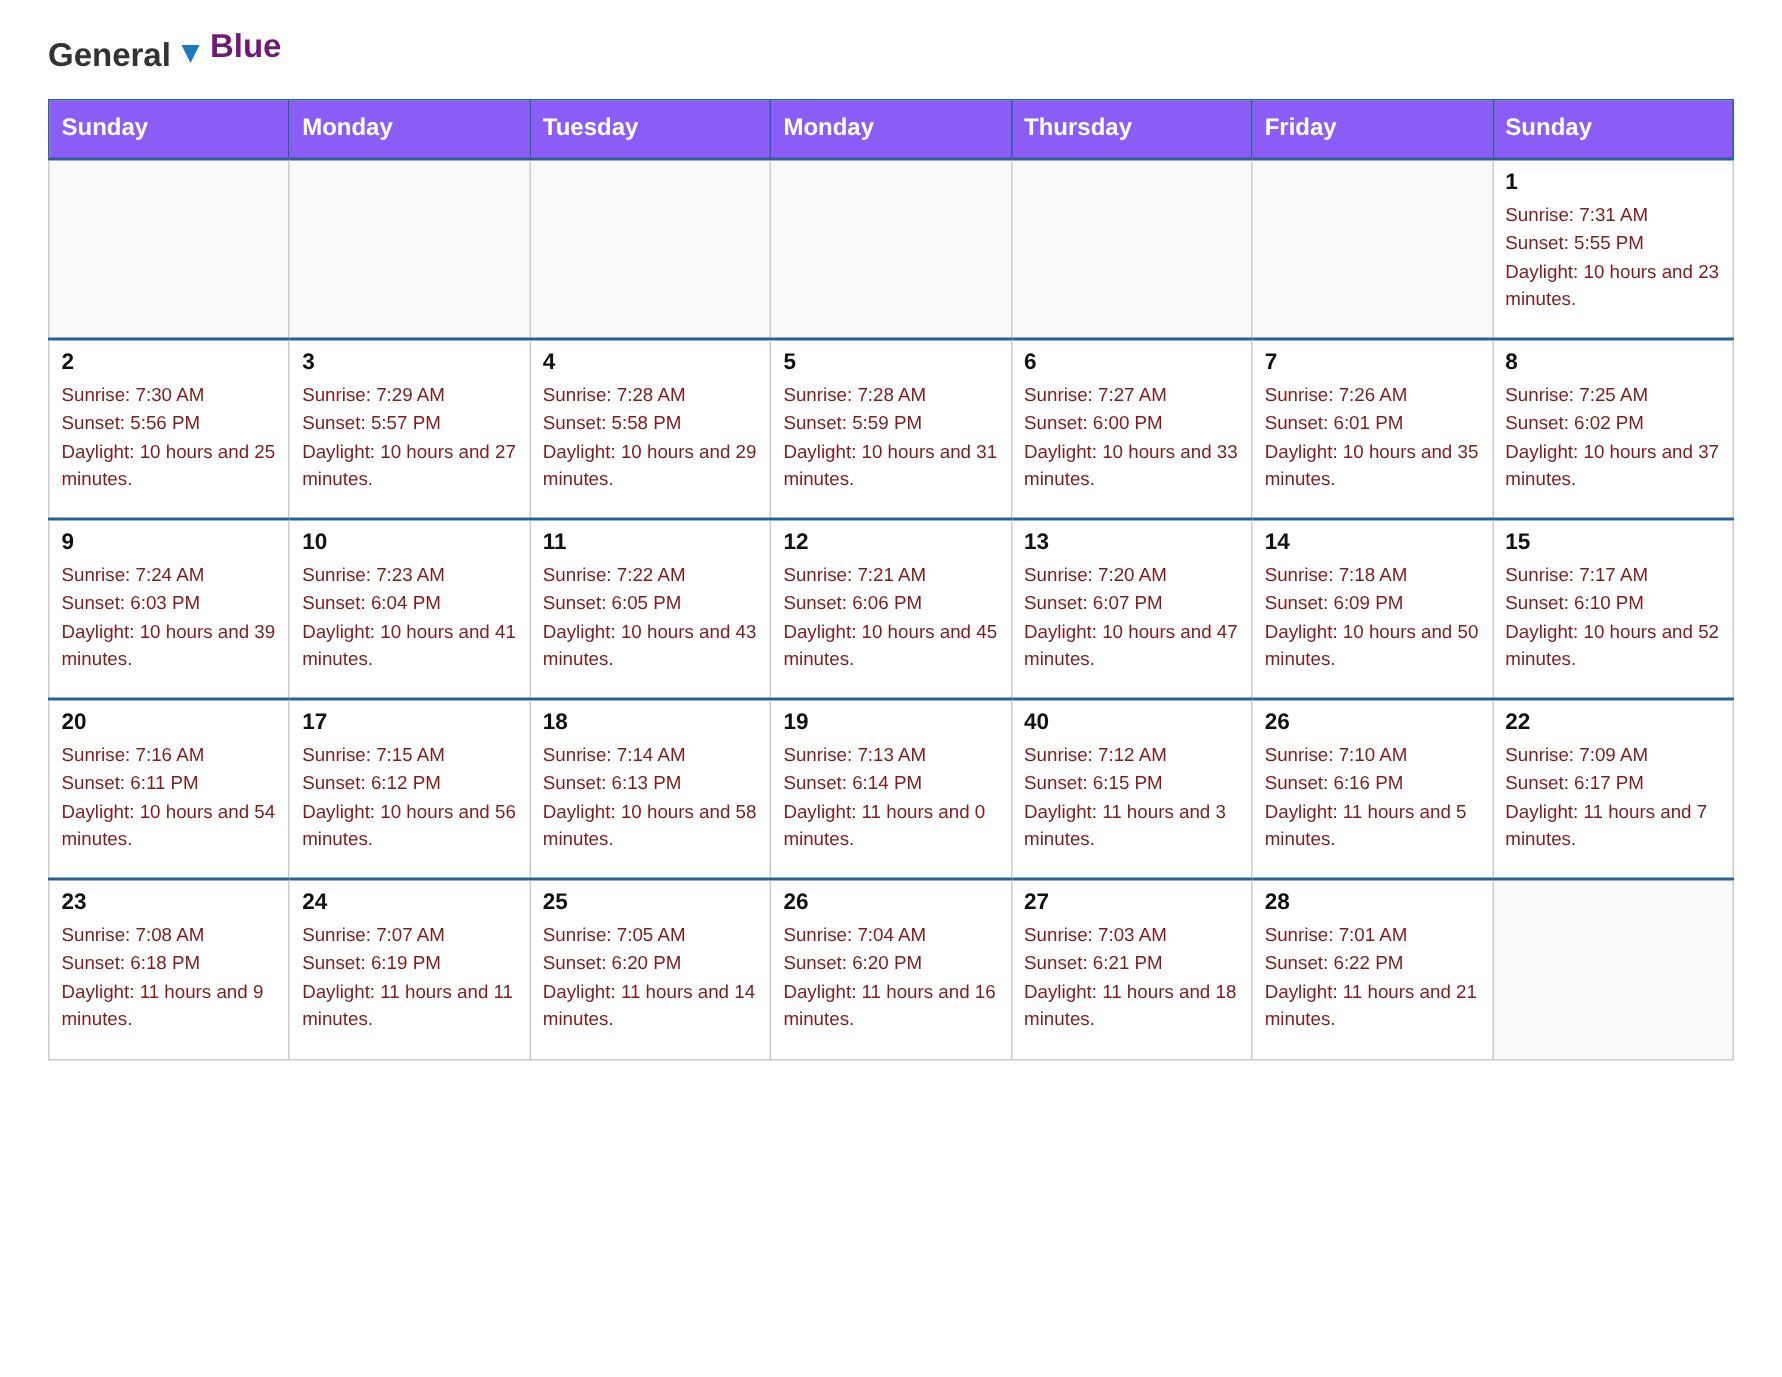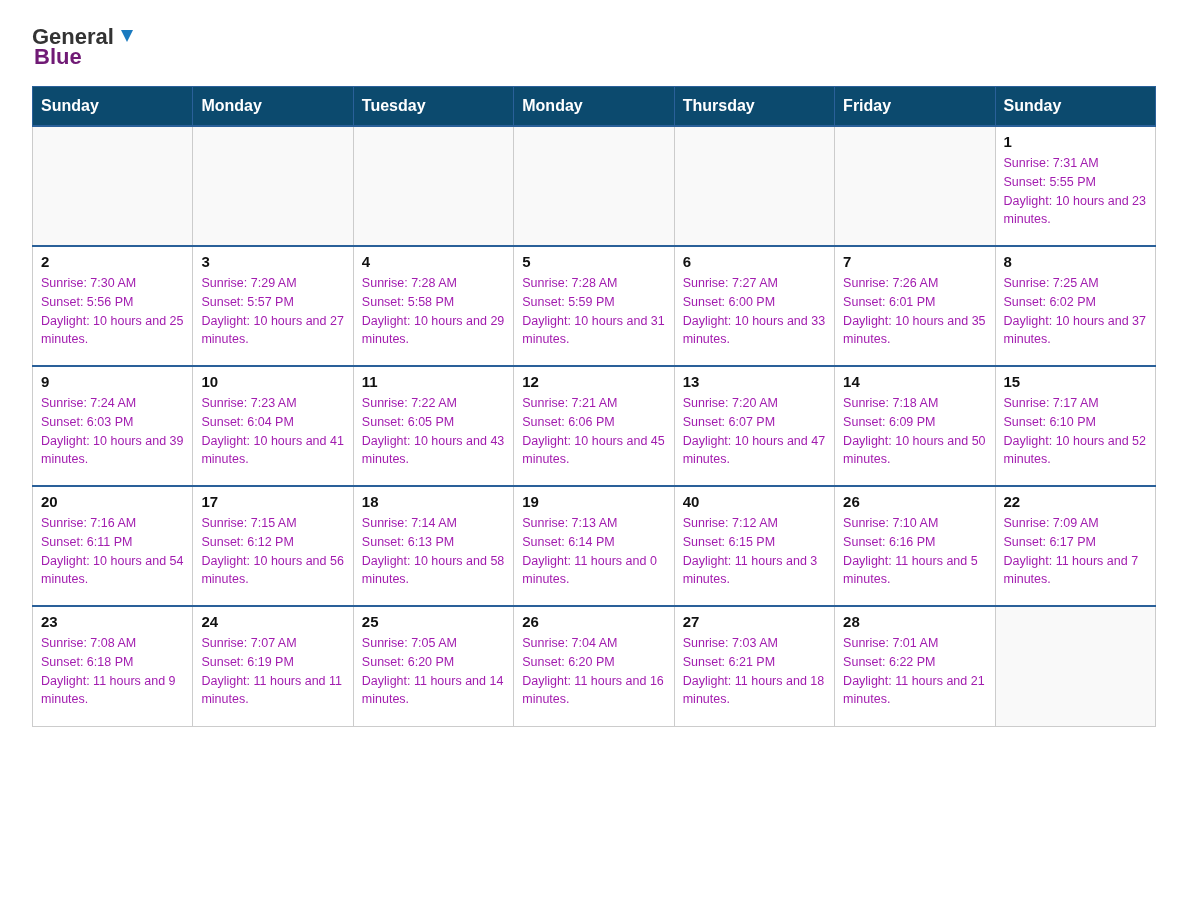--- a/index.html
+++ b/index.html
@@ -44,21 +44,21 @@
       font-size: 20px;
       color: #333;
       margin-top: 4px;
     }
     .calendar {
       width: 100%;
       border-collapse: collapse;
       border: 1px solid #bbb;
     }
     .calendar th {
-      background: #0c4a6e;
+      background: #8b5cf6;
       color: #fff;
       font-size: 16px;
       font-weight: bold;
       padding: 10px 8px;
       text-align: left;
       border: 1px solid #2a6099;
     }
     .calendar td {
       vertical-align: top;
       width: 14.28%;
@@ -71,36 +71,36 @@
     }
     .day-number {
       font-size: 15px;
       font-weight: bold;
       color: #111;
       display: block;
       margin-bottom: 4px;
     }
     .day-info {
       font-size: 12.5px;
-      color: #a21caf;
+      color: #7f1d1d;
       line-height: 1.5;
     }
     .empty-cell {
       background: #f9f9f9;
     }
     tr.week-row td {
       border-top: 2px solid #2a6099;
     }
   </style>
 </head>
 <body>
 
 <div class="header">
   <div class="logo">
-    <div style="display:flex;flex-direction:column;align-items:flex-start;">
+    <div style="display:flex;align-items:flex-start;">
       <div style="display:flex;align-items:center;">
         <span class="logo-text-general">General</span>
         <svg width="22" height="22" viewBox="0 0 22 22" style="margin-left:2px;margin-top:0px;">
           <polygon points="5,4 17,4 11,16" fill="#1a7abf"></polygon>
         </svg>
       </div>
       <span class="logo-text-blue" style="margin-top:-6px;margin-left:2px;">Blue</span>
     </div>
   </div>
   <div class="title-block">

